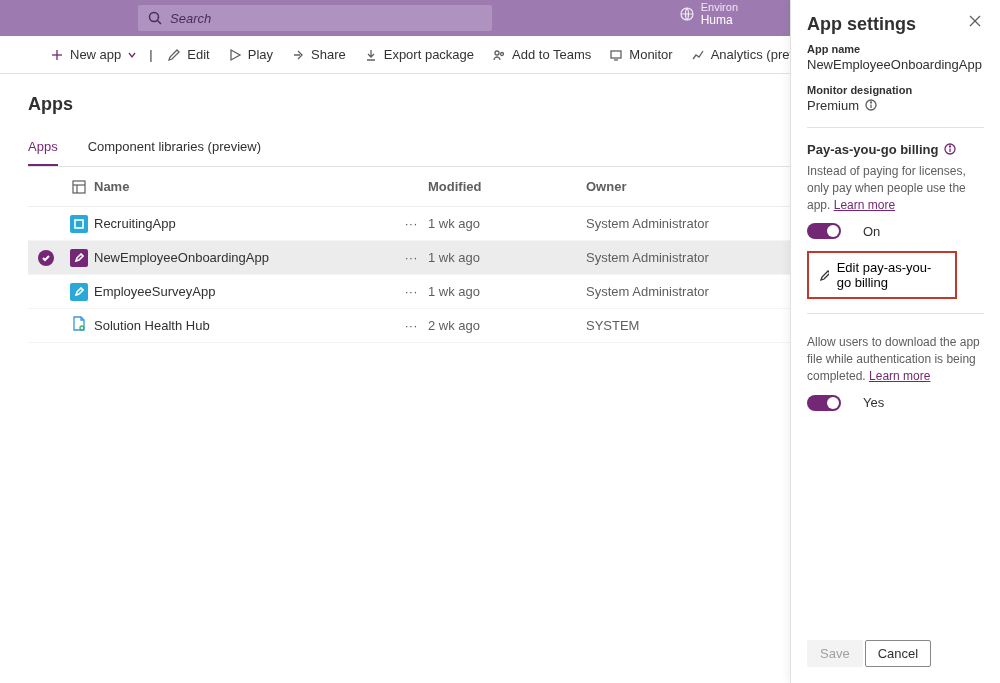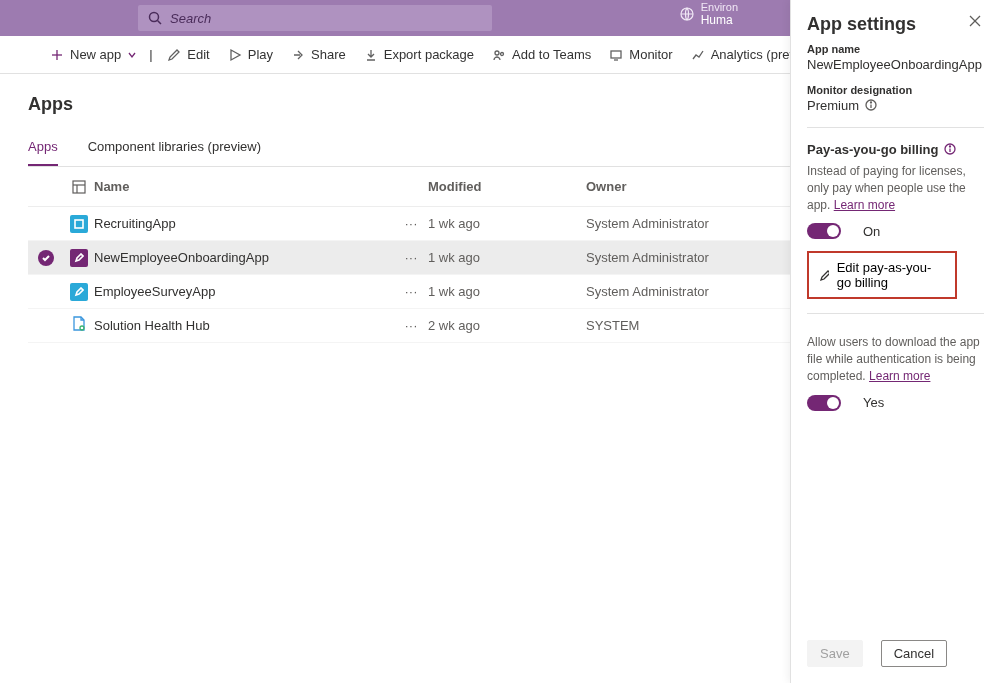--- a/index.html
+++ b/index.html
@@ -62,21 +62,21 @@
   .section-title{ font-size:13px; font-weight:700; color:#323130; display:flex; align-items:center; gap:6px;}
   .section-title svg{width:13px;height:13px;stroke:#742774;fill:none;stroke-width:1.3;}
   .section-body{ font-size:12px; color:#605e5c; margin-top:6px; line-height:1.4;}
   .section-body a{ color:#742774; text-decoration:underline; cursor:pointer;}
   .toggle-row{ display:flex; align-items:center; gap:22px; margin-top:10px;}
   .toggle{ width:34px;height:16px;border-radius:10px;background:#742774;position:relative;cursor:pointer;}
   .toggle::after{content:"";position:absolute;right:2px;top:2px;width:12px;height:12px;background:#fff;border-radius:50%;}
   .toggle-label{font-size:13px;color:#323130;}
   .edit-box{ margin-top:12px; border:2px solid #c0392b; padding:7px 10px; display:flex; align-items:center; gap:8px; font-size:13px; width:150px; cursor:pointer;}
   .edit-box svg{width:13px;height:13px;stroke:#323130;fill:none;stroke-width:1.3;}
-  .panel-footer{ margin-top:auto; padding:10px 0 16px 0; display:flex; gap:18px;}
+  .panel-footer{ margin-top:auto; padding:10px 0 16px 0; display:flex; gap:2px;}
   .btn{ font-size:13px; padding:5px 12px; border-radius:2px; cursor:pointer;}
   .btn-save{ background:#f3f3f3;color:#a0a0a0;border:1px solid #f3f3f3;cursor:default;}
   .btn-cancel{ background:#fff;border:1px solid #8a8886;color:#323130;}
   .info-circ{width:12px;height:12px;stroke:#742774;fill:none;stroke-width:1.2;}
 </style>
 </head>
 <body>
 
 <div class="top-header">
   <div class="search-wrap">

